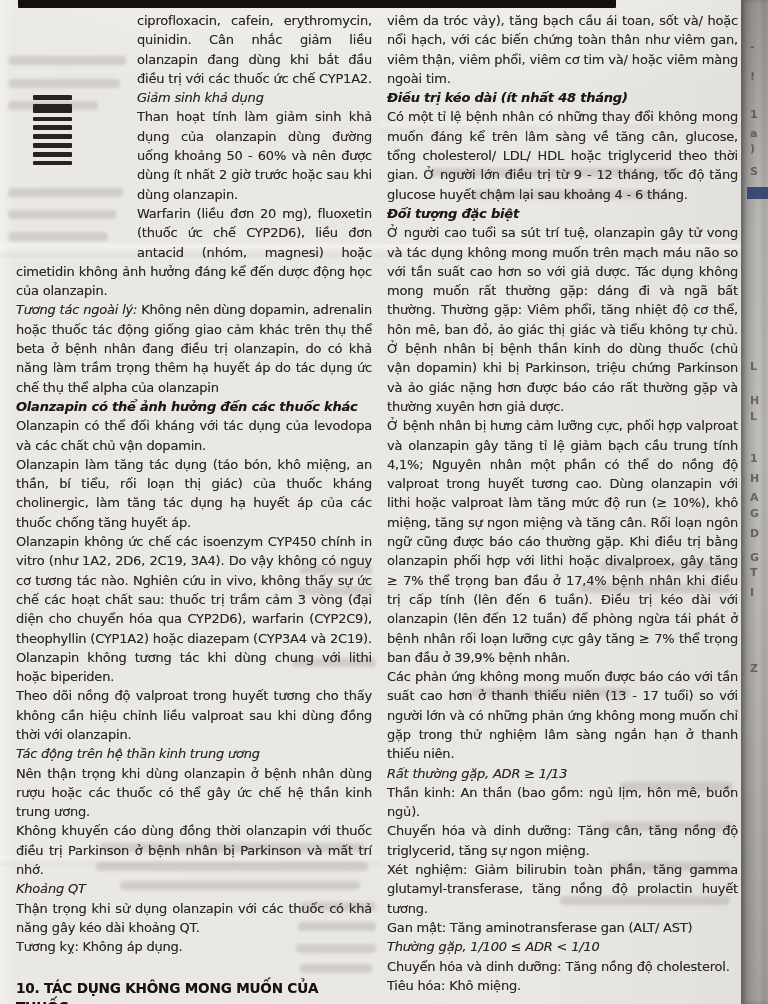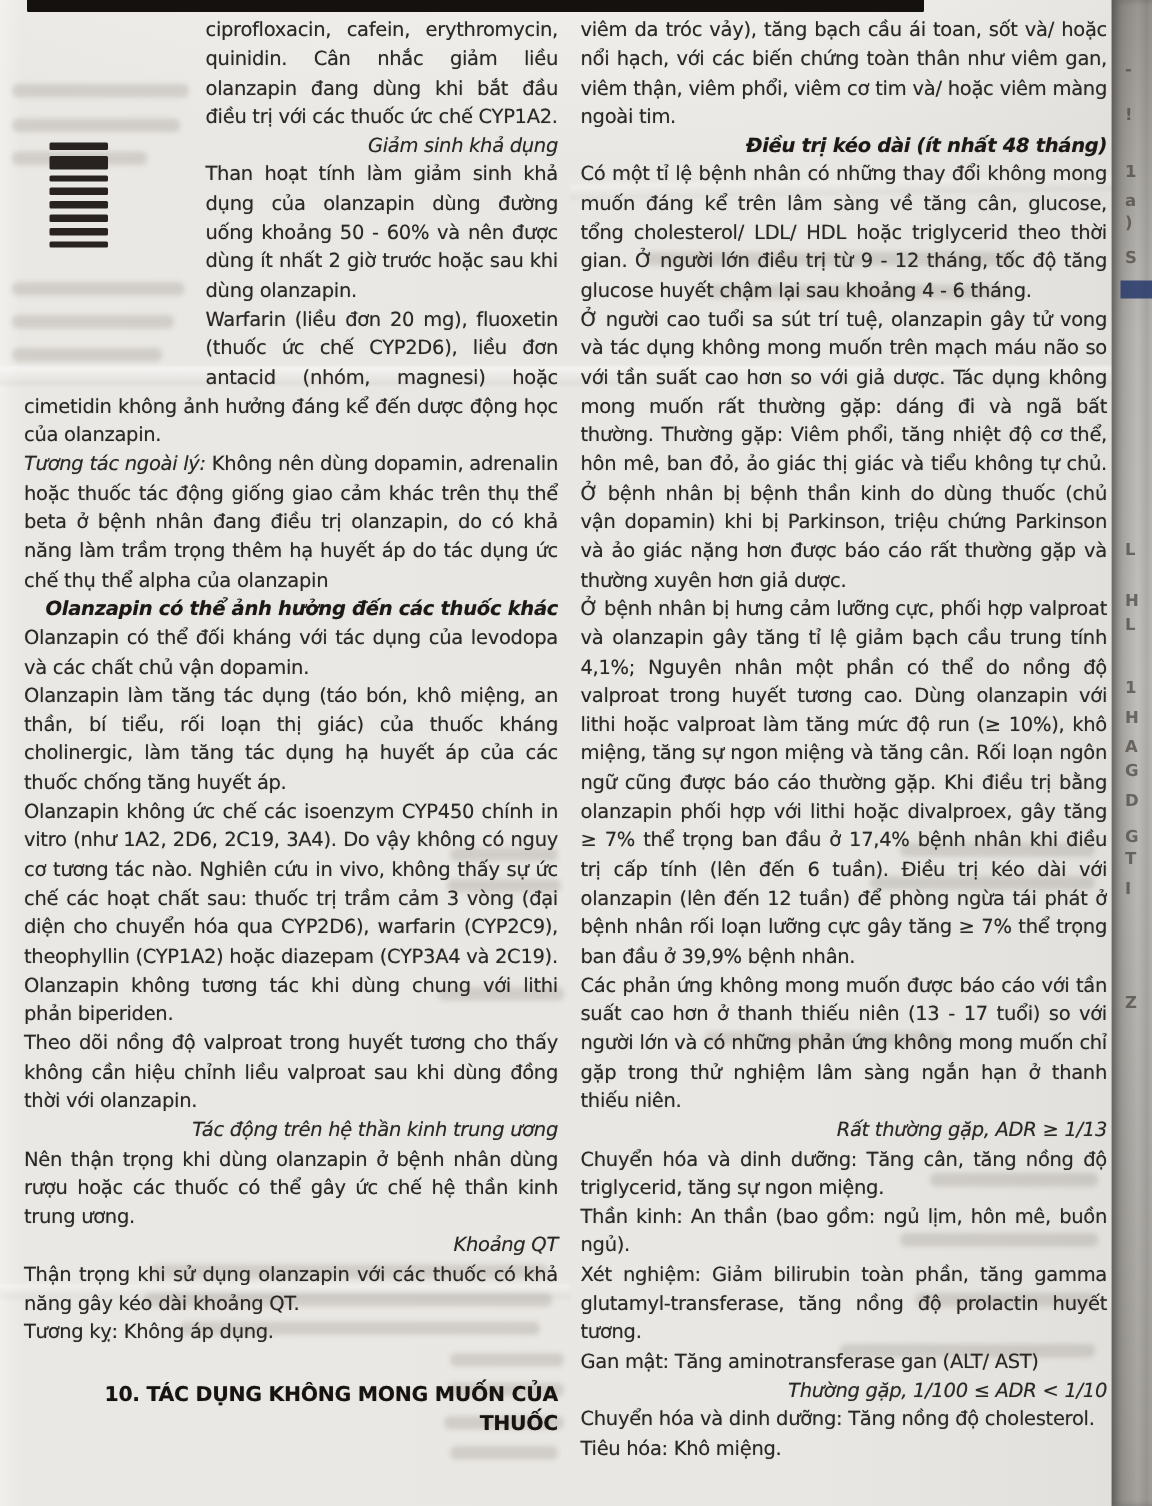--- a/index.html
+++ b/index.html
@@ -27,21 +27,21 @@
 
   
   .float-spacer{float:left;width:121px;height:233px;}
   .barcode{margin:84px 0 0 17px;width:39px;}
   .barcode .bar{background:#282320;margin-bottom:4px;border-radius:1px;}
 
   .col{position:absolute;top:11px;font-size:13px;line-height:19.3px;letter-spacing:-0.2px;
        text-shadow:0 0 0.6px rgba(45,40,35,0.45);}
   .col-left{left:16px;width:356px;}
   .col-right{left:387px;width:351px;}
-  .blk{margin:0;text-align:right;}
+  .blk{margin:0;}
   .p{text-align:justify;}
   .hi{font-style:italic;}
   .hbi{font-style:italic;font-weight:bold;color:#1b1815;}
   .hb{font-weight:bold;color:#161310;font-size:13.6px;}
   .gap{margin-top:22px;}
   .blk i{font-style:italic;}
 
   
   .edge-strip{position:absolute;right:0;top:0;width:27px;height:1004px;
     background:linear-gradient(to right,#8f8d89 0%, #aeaca8 35%, #c2c0bc 65%, #a4a29e 100%);
@@ -104,40 +104,42 @@
     </div>
   <div class="blk p">ciprofloxacin, cafein, erythromycin, quinidin. Cân nhắc giảm liều olanzapin đang dùng khi bắt đầu điều trị với các thuốc ức chế CYP1A2.</div>
       <div class="blk hi">Giảm sinh khả dụng</div>
       <div class="blk p">Than hoạt tính làm giảm sinh khả dụng của olanzapin dùng đường uống khoảng 50 - 60% và nên được dùng ít nhất 2 giờ trước hoặc sau khi dùng olanzapin.</div>
       <div class="blk p">Warfarin (liều đơn 20 mg), fluoxetin (thuốc ức chế CYP2D6), liều đơn antacid (nhóm, magnesi) hoặc cimetidin không ảnh hưởng đáng kể đến dược động học của olanzapin.</div>
       <div class="blk p"><i>Tương tác ngoài lý:</i><span> Không nên dùng dopamin, adrenalin hoặc thuốc tác động giống giao cảm khác trên thụ thể beta ở bệnh nhân đang điều trị olanzapin, do có khả năng làm trầm trọng thêm hạ huyết áp do tác dụng ức chế thụ thể alpha của olanzapin</span></div>
       <div class="blk hbi">Olanzapin có thể ảnh hưởng đến các thuốc khác</div>
       <div class="blk p">Olanzapin có thể đối kháng với tác dụng của levodopa và các chất chủ vận dopamin.</div>
       <div class="blk p">Olanzapin làm tăng tác dụng (táo bón, khô miệng, an thần, bí tiểu, rối loạn thị giác) của thuốc kháng cholinergic, làm tăng tác dụng hạ huyết áp của các thuốc chống tăng huyết áp.</div>
       <div class="blk p">Olanzapin không ức chế các isoenzym CYP450 chính in vitro (như 1A2, 2D6, 2C19, 3A4). Do vậy không có nguy cơ tương tác nào. Nghiên cứu in vivo, không thấy sự ức chế các hoạt chất sau: thuốc trị trầm cảm 3 vòng (đại diện cho chuyển hóa qua CYP2D6), warfarin (CYP2C9), theophyllin (CYP1A2) hoặc diazepam (CYP3A4 và 2C19).</div>
-      <div class="blk p">Olanzapin không tương tác khi dùng chung với lithi phản biperiden.</div>
+      <div class="blk p">Olanzapin không tương tác khi dùng chung với lithi hoặc biperiden.</div>
       <div class="blk p">Theo dõi nồng độ valproat trong huyết tương cho thấy không cần hiệu chỉnh liều valproat sau khi dùng đồng thời với olanzapin.</div>
       <div class="blk hi">Tác động trên hệ thần kinh trung ương</div>
       <div class="blk p">Nên thận trọng khi dùng olanzapin ở bệnh nhân dùng rượu hoặc các thuốc có thể gây ức chế hệ thần kinh trung ương.</div>
+      <div class="blk p">Không khuyến cáo dùng đồng thời olanzapin với thuốc điều trị Parkinson ở bệnh nhân bị Parkinson và mất trí nhớ.</div>
       <div class="blk hi">Khoảng QT</div>
       <div class="blk p">Thận trọng khi sử dụng olanzapin với các thuốc có khả năng gây kéo dài khoảng QT.</div>
       <div class="blk p">Tương kỵ: Không áp dụng.</div>
       <div class="blk hb gap">10. TÁC DỤNG KHÔNG MONG MUỐN CỦA THUỐC</div>
     </div>
 
   <div class="col col-right" id="col-right">
       <div class="blk p">viêm da tróc vảy), tăng bạch cầu ái toan, sốt và/ hoặc nổi hạch, với các biến chứng toàn thân như viêm gan, viêm thận, viêm phổi, viêm cơ tim và/ hoặc viêm màng ngoài tim.</div>
       <div class="blk hbi">Điều trị kéo dài (ít nhất 48 tháng)</div>
       <div class="blk p">Có một tỉ lệ bệnh nhân có những thay đổi không mong muốn đáng kể trên lâm sàng về tăng cân, glucose, tổng cholesterol/ LDL/ HDL hoặc triglycerid theo thời gian. Ở người lớn điều trị từ 9 - 12 tháng, tốc độ tăng glucose huyết chậm lại sau khoảng 4 - 6 tháng.</div>
+      <div class="blk hbi">Đối tượng đặc biệt</div>
       <div class="blk p">Ở người cao tuổi sa sút trí tuệ, olanzapin gây tử vong và tác dụng không mong muốn trên mạch máu não so với tần suất cao hơn so với giả dược. Tác dụng không mong muốn rất thường gặp: dáng đi và ngã bất thường. Thường gặp: Viêm phổi, tăng nhiệt độ cơ thể, hôn mê, ban đỏ, ảo giác thị giác và tiểu không tự chủ. Ở bệnh nhân bị bệnh thần kinh do dùng thuốc (chủ vận dopamin) khi bị Parkinson, triệu chứng Parkinson và ảo giác nặng hơn được báo cáo rất thường gặp và thường xuyên hơn giả dược.</div>
       <div class="blk p">Ở bệnh nhân bị hưng cảm lưỡng cực, phối hợp valproat và olanzapin gây tăng tỉ lệ giảm bạch cầu trung tính 4,1%; Nguyên nhân một phần có thể do nồng độ valproat trong huyết tương cao. Dùng olanzapin với lithi hoặc valproat làm tăng mức độ run (≥ 10%), khô miệng, tăng sự ngon miệng và tăng cân. Rối loạn ngôn ngữ cũng được báo cáo thường gặp. Khi điều trị bằng olanzapin phối hợp với lithi hoặc divalproex, gây tăng ≥ 7% thể trọng ban đầu ở 17,4% bệnh nhân khi điều trị cấp tính (lên đến 6 tuần). Điều trị kéo dài với olanzapin (lên đến 12 tuần) để phòng ngừa tái phát ở bệnh nhân rối loạn lưỡng cực gây tăng ≥ 7% thể trọng ban đầu ở 39,9% bệnh nhân.</div>
       <div class="blk p">Các phản ứng không mong muốn được báo cáo với tần suất cao hơn ở thanh thiếu niên (13 - 17 tuổi) so với người lớn và có những phản ứng không mong muốn chỉ gặp trong thử nghiệm lâm sàng ngắn hạn ở thanh thiếu niên.</div>
       <div class="blk hi">Rất thường gặp, ADR ≥ 1/13</div>
+      <div class="blk p">Thần kinh: An thần (bao gồm: ngủ lịm, hôn mê, buồn ngủ).</div>
       <div class="blk p">Chuyển hóa và dinh dưỡng: Tăng cân, tăng nồng độ triglycerid, tăng sự ngon miệng.</div>
-      <div class="blk p">Thần kinh: An thần (bao gồm: ngủ lịm, hôn mê, buồn ngủ).</div>
       <div class="blk p">Xét nghiệm: Giảm bilirubin toàn phần, tăng gamma glutamyl-transferase, tăng nồng độ prolactin huyết tương.</div>
       <div class="blk p">Gan mật: Tăng aminotransferase gan (ALT/ AST)</div>
       <div class="blk hi">Thường gặp, 1/100 ≤ ADR &lt; 1/10</div>
       <div class="blk p">Chuyển hóa và dinh dưỡng: Tăng nồng độ cholesterol.</div>
       <div class="blk p">Tiêu hóa: Khô miệng.</div>
     </div>
 
   <div class="edge-strip" id="edge-strip">
     <div class="edge-blue"></div>
   <span class="edge-mark" style="top: 40px;">-</span>

